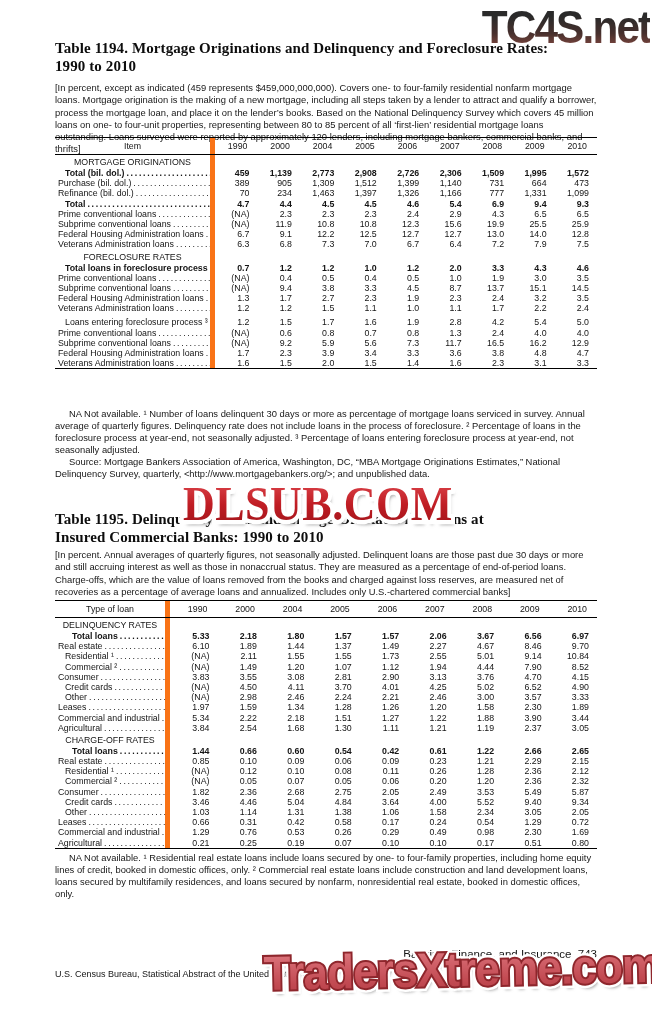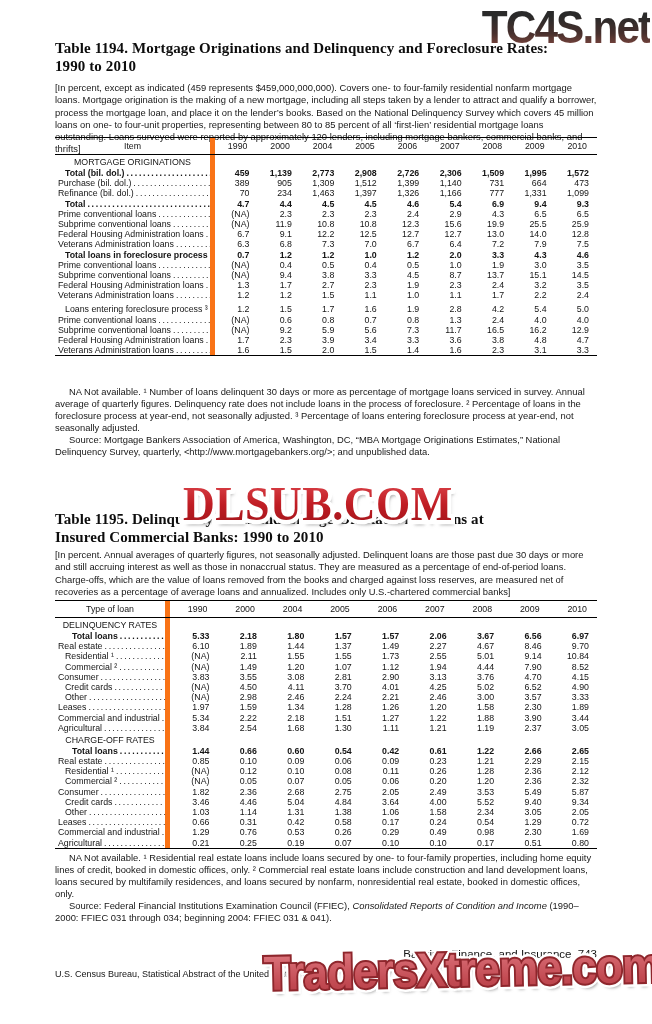--- a/index.html
+++ b/index.html
@@ -224,20 +224,26 @@
         <div class="cell-val">6.3</div>
         <div class="cell-val">6.8</div>
         <div class="cell-val">7.3</div>
         <div class="cell-val">7.0</div>
         <div class="cell-val">6.7</div>
         <div class="cell-val">6.4</div>
         <div class="cell-val">7.2</div>
         <div class="cell-val">7.9</div>
         <div class="cell-val">7.5</div>
       </div>
+      <div class="tr sec">
+        <div class="cell-item">
+          <div class="sec-label">FORECLOSURE RATES</div>
+        </div>
+        <div class="cell-rest" style="grid-column: 2 / -1;"></div>
+      </div>
       <div class="tr row bold">
         <div class="cell-item" style="padding-left: 10px;">
           <div class="lbl">Total loans in foreclosure process ²</div>
           <div class="dots"></div>
         </div>
         <div class="cell-val">0.7</div>
         <div class="cell-val">1.2</div>
         <div class="cell-val">1.2</div>
         <div class="cell-val">1.0</div>
         <div class="cell-val">1.2</div>
@@ -379,21 +385,21 @@
         <div class="cell-val">1.5</div>
         <div class="cell-val">2.0</div>
         <div class="cell-val">1.5</div>
         <div class="cell-val">1.4</div>
         <div class="cell-val">1.6</div>
         <div class="cell-val">2.3</div>
         <div class="cell-val">3.1</div>
         <div class="cell-val">3.3</div>
       </div>
     </div>
-  <div class="sect" style="top:386px">
+  <div class="sect" style="top:408px">
     <p class="note">NA Not available. ¹ Number of loans delinquent 30 days or more as percentage of mortgage loans serviced in survey. Annual average of quarterly figures. Delinquency rate does not include loans in the process of foreclosure. ² Percentage of loans in the foreclosure process at year-end, not seasonally adjusted. ³ Percentage of loans entering foreclosure process at year-end, not seasonally adjusted.</p>
     <p class="note">Source: Mortgage Bankers Association of America, Washington, DC, “MBA Mortgage Originations Estimates,” National Delinquency Survey, quarterly, &lt;http://www.mortgagebankers.org/&gt;; and unpublished data.</p>
   </div>
 
   <div class="sect tbl-title" style="top:511px">
     <div>Table 1195. Delinquency Rates and Charge-Off Rates for Loans at</div>
     <div>Insured Commercial Banks: 1990 to 2010</div>
   </div>
   <div class="sect intro" style="top:549px">[In percent. Annual averages of quarterly figures, not seasonally adjusted. Delinquent loans are those past due 30 days or more and still accruing interest as well as those in nonaccrual status. They are measured as a percentage of end-of-period loans. Charge-offs, which are the value of loans removed from the books and charged against loss reserves, are measured net of recoveries as a percentage of average loans and annualized. Includes only U.S.-chartered commercial banks]</div>
   <div class="sect tbl" id="tbl1195" style="top:600px; --itemw:115px">
@@ -717,21 +723,20 @@
         <div class="cell-val">0.07</div>
         <div class="cell-val">0.10</div>
         <div class="cell-val">0.10</div>
         <div class="cell-val">0.17</div>
         <div class="cell-val">0.51</div>
         <div class="cell-val">0.80</div>
       </div>
     </div>
   <div class="sect" style="top:852px">
     <p class="note">NA Not available. ¹ Residential real estate loans include loans secured by one- to four-family properties, including home equity lines of credit, booked in domestic offices, only. ² Commercial real estate loans include construction and land development loans, loans secured by multifamily residences, and loans secured by nonfarm, nonresidential real estate, booked in domestic offices, only.</p>
-    <p class="note"><span>Source: Federal Financial Institutions Examination Council (FFIEC), </span><span class="it">Consolidated Reports of Condition and Income</span><span> (1990–2000: FFIEC 031 through 034; beginning 2004: FFIEC 031 &amp; 041).</span></p>
   </div>
 
   <div class="footer-right">Banking, Finance, and Insurance  743</div>
   <div class="footer-left">U.S. Census Bureau, Statistical Abstract of the United States: 2012</div>
 
   <div class="wm" id="wm-top">
     <span class="grad">TC4S.net</span>
   </div>
   <div class="wm" id="wm-mid">
     <span class="back">DLSUB.COM</span>

